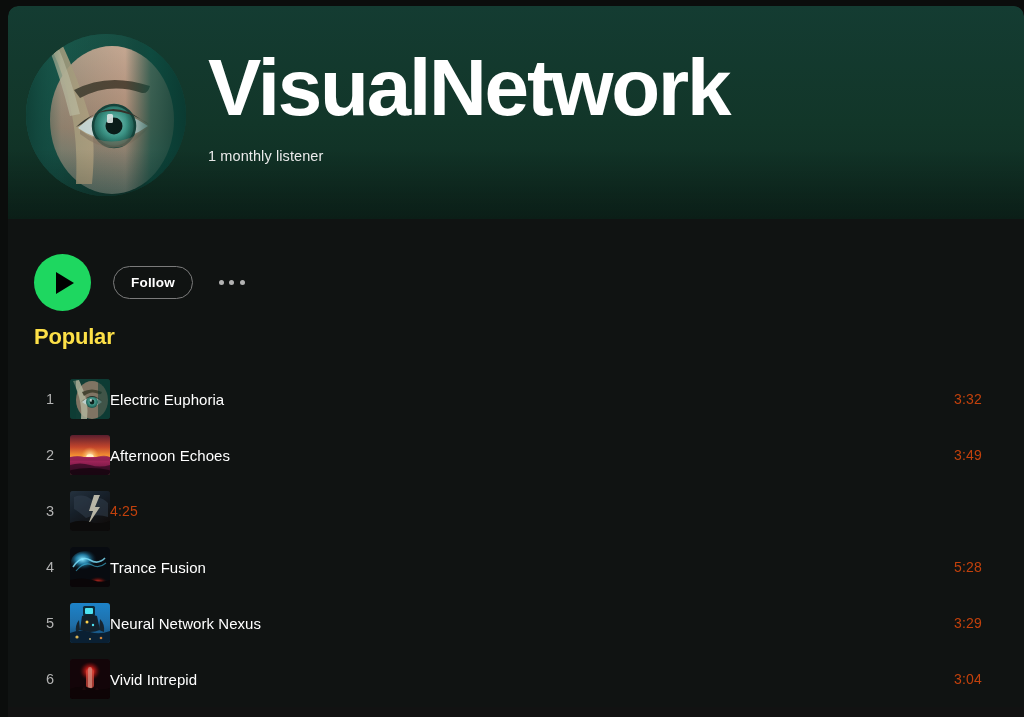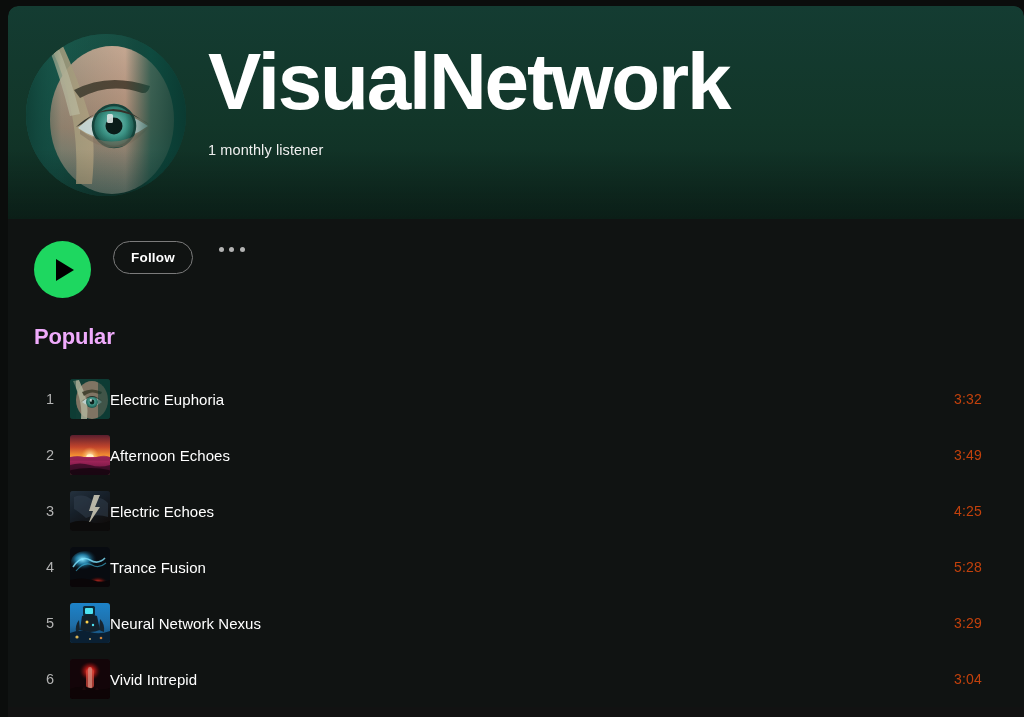--- a/index.html
+++ b/index.html
@@ -53,21 +53,21 @@
     left:18px; top:28px;
     width:160px; height:162px;
     border-radius:50%;
     overflow:hidden;
     background:#14463c;
   }
   .avatar svg { display:block; width:100%; height:100%; }
 
   .header-text {
     position:absolute;
-    left:200px; top:38px;
+    left:200px; top:44px;
     right:30px;
   }
   .artist-name {
     font-size:80px;
     line-height:0.95;
     font-weight:bold;
     color:#fff;
     letter-spacing:-2.2px;
     white-space:nowrap;
   }
@@ -78,21 +78,21 @@
     font-weight:400;
     letter-spacing:.1px;
   }
 
   
   .action-bar {
     position:relative;
     height:105px;
     padding:22px 0 0 26px;
     display:flex;
-    align-items:flex-start;
+    align-items:center;
     gap:22px;
     background:#101312;
   }
   .play-button {
     width:57px; height:57px;
     border-radius:50%;
     background:#1ed760;
     border:none;
     display:flex; align-items:center; justify-content:center;
     cursor:pointer;
@@ -134,21 +134,21 @@
   }
 
   
   .section {
     padding:0 0 0 26px;
     background:#101312;
   }
   .section-title {
     font-size:22px;
     font-weight:bold;
-    color:#f0abfc;
+    color:#fde047;
     letter-spacing:-0.2px;
     margin-bottom:21px;
   }
 
   .track-list { list-style:none; }
   .track-row {
     display:flex;
     align-items:center;
     height:56px;
     border-radius:4px;
@@ -349,21 +349,20 @@
                 </radialGradient>
               </defs>
               <rect width="40" height="40" fill="url(#a3b)"></rect>
               <path d="M4 6 Q14 2 22 9 Q30 4 38 12 L38 26 Q26 22 16 27 Q8 20 4 18 Z" fill="#3c4b5c" opacity=".55"></path>
               <path d="M24 4 L19 20 L23 20 L18 34 L30 16 L25 16 L30 4 Z" fill="#f4efd9" opacity=".92"></path>
               <ellipse cx="20" cy="35" rx="13" ry="7" fill="url(#a3f)"></ellipse>
               <path d="M0 32 Q10 28 20 31 Q30 34 40 30 L40 40 L0 40 Z" fill="#0d0a0a"></path>
               <rect width="40" height="40" fill="#0a0d11" opacity=".2"></rect>
             </svg>
           </span>
-          <span class="track-title">Electric Echoes</span>
           <span class="track-duration">4:25</span>
         </li>
 
         <li class="track-row">
           <span class="track-index">4</span>
           <span class="track-art">
             <svg viewBox="0 0 40 40" preserveAspectRatio="xMidYMid slice">
               <defs>
                 <radialGradient id="a4c" cx="38%" cy="38%" r="48%">
                   <stop offset="0%" stop-color="#8fe8ff"></stop>

